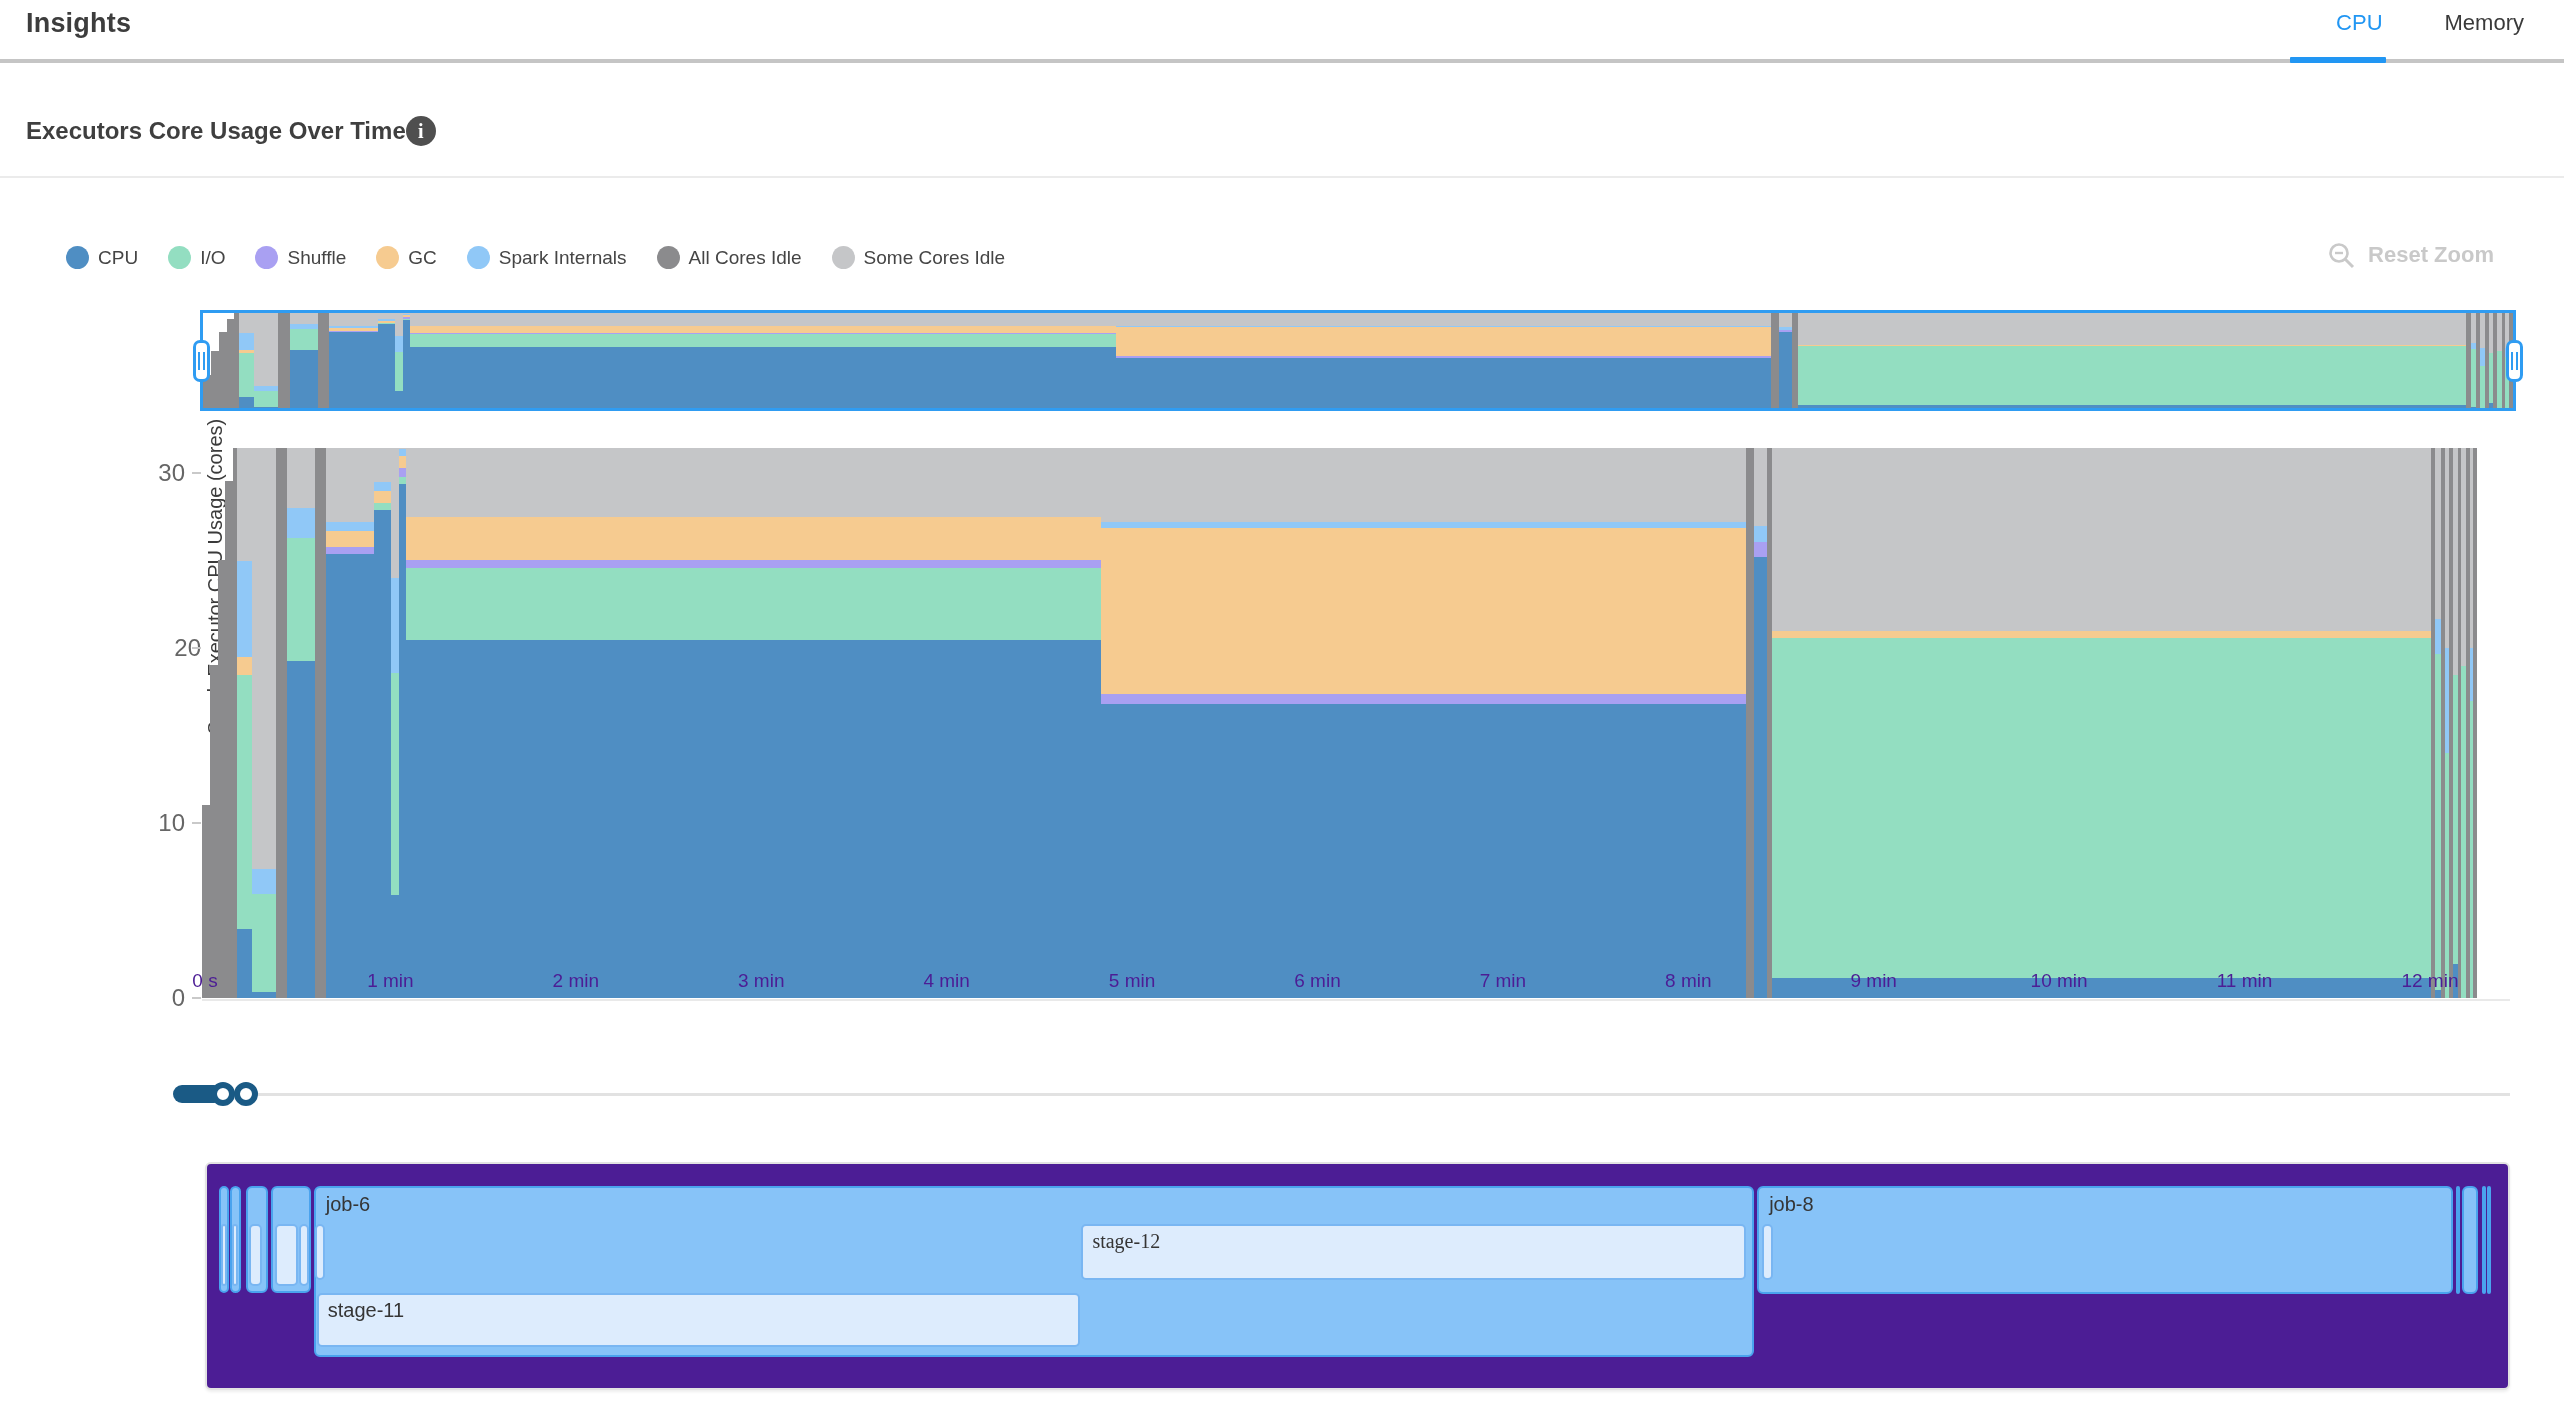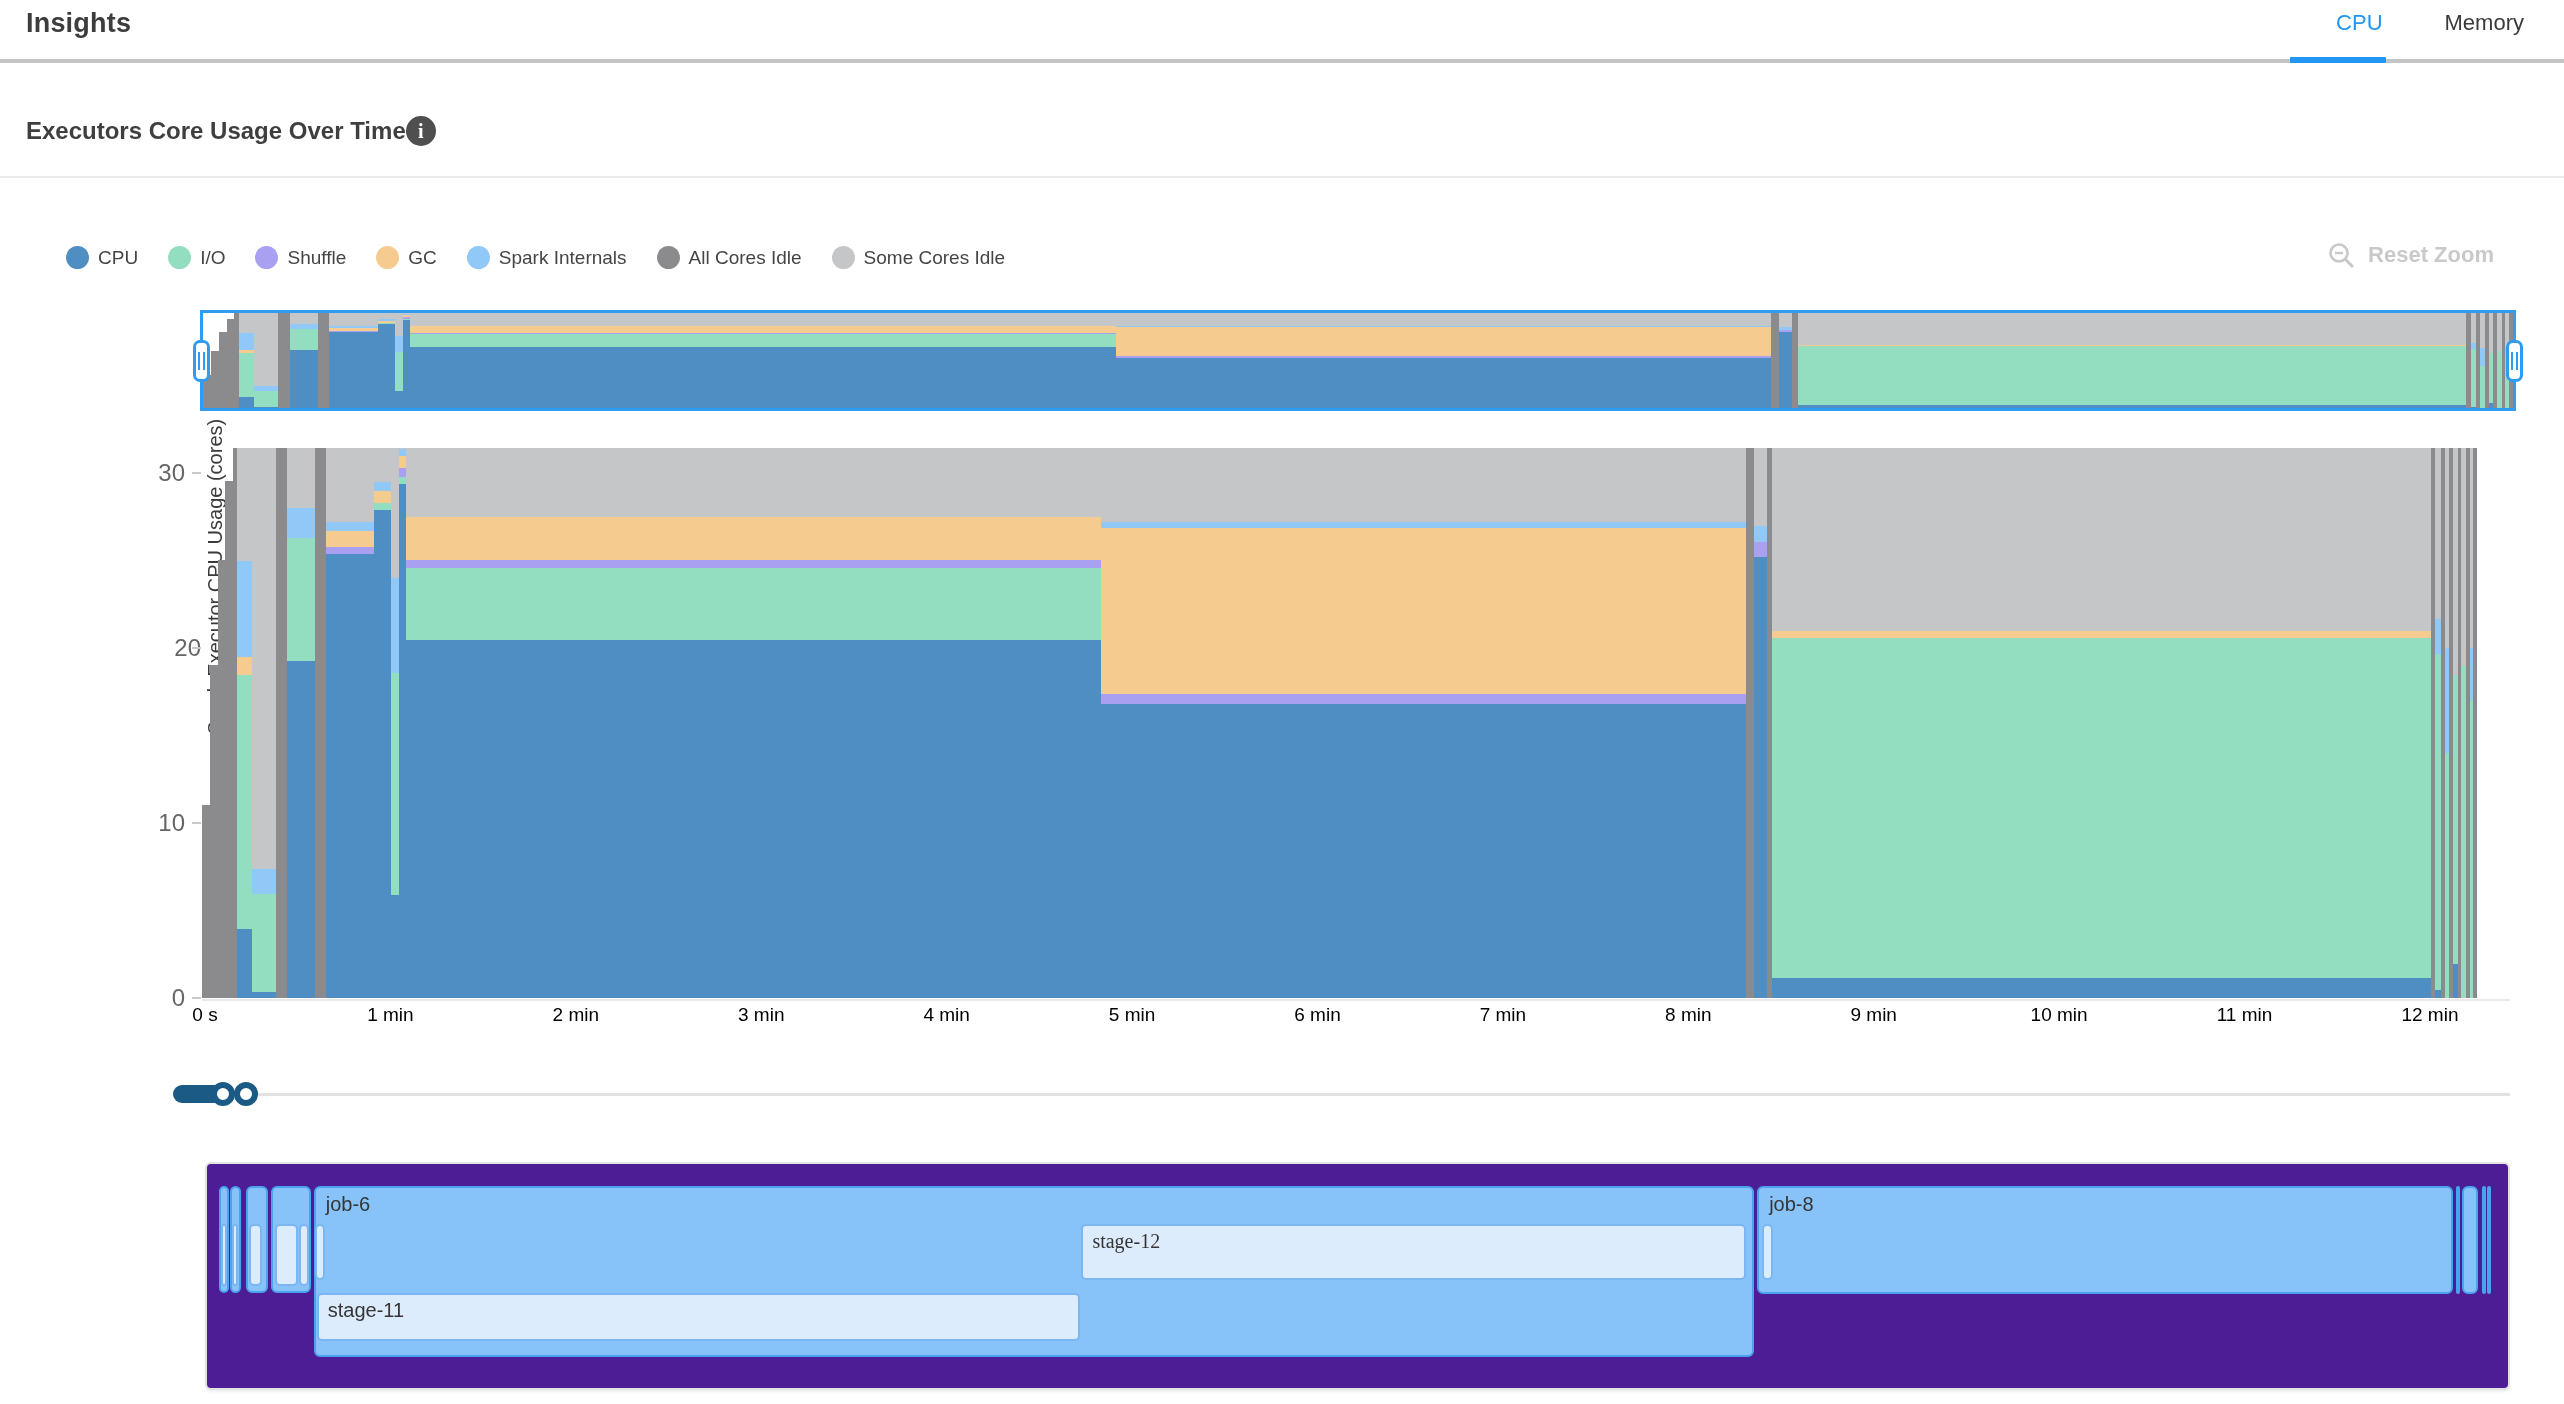--- a/index.html
+++ b/index.html
@@ -29,21 +29,21 @@
   .nav-handle{position:absolute;top:50%;width:17px;height:42px;margin-top:-21px;background:#fff;border:3px solid #2f9cf2;
     border-radius:7px;box-sizing:border-box;display:flex;align-items:center;justify-content:center;gap:3px;z-index:3;}
   .nav-handle i{display:block;width:2px;height:18px;background:#2f9cf2;}
   .nav-handle.left{left:-10px;}
   .nav-handle.right{right:-10px;}
   
   .main-chart-svg{left:202px;top:448px;width:2275px;height:550px;}
   .axis-baseline{left:202px;top:999px;width:2308px;height:2px;background:#e9e9e9;}
   .y-label{position:absolute;width:60px;text-align:right;font-size:24px;color:#666;transform:translateY(-50%);}
   .y-tick{position:absolute;width:9px;height:2px;background:#c9c9c9;}
-  .x-label{position:absolute;top:1004px;transform:translateX(-50%);font-size:19px;color:#000000;white-space:nowrap;}
+  .x-label{position:absolute;top:970px;transform:translateX(-50%);font-size:19px;color:#4c1d95;white-space:nowrap;}
   .y-axis-title{left:58px;top:723px;transform:rotate(-90deg) translateX(50%);transform-origin:center;
     font-size:20px;color:#3b3b3b;white-space:nowrap;}
   
   .slider-track{left:240px;top:1093px;width:2270px;height:3px;background:#e2e2e2;}
   .slider-pill{left:173px;top:1085px;width:50px;height:18px;border-radius:9px;background:#1a5a85;}
   .slider-ring{position:absolute;width:24px;height:24px;border-radius:50%;background:#fff;border:6px solid #1a5a85;box-sizing:border-box;top:1082px;}
   
   .timeline-panel{left:205px;top:1162px;width:2305px;height:228px;background:#4c1d95;border:2px solid #e2e2e2;
     border-radius:6px;box-sizing:border-box;box-shadow:0 2px 3px rgba(0,0,0,0.07);}
   .job{position:absolute;top:22px;background:#87c3f8;border:2px solid #4aa3ee;border-radius:6px;box-sizing:border-box;
@@ -332,21 +332,21 @@
       <div class="job" style="left: 2.78%; width: 1.74%; height: 107px;"></div>
       <div class="stage" style="left: 2.95%; width: 1%; top: 60px; height: 62px;"></div>
       <div class="stage" style="left: 3.99%; width: 0.43%; top: 60px; height: 62px;"></div>
       <div class="job" style="left: 4.64%; width: 62.6%; height: 171px;">
         <span class="job-label">job-6</span>
       </div>
       <div class="stage" style="left: 4.71%; width: 0.43%; top: 60px; height: 56px;"></div>
       <div class="stage" style="left: 38%; width: 28.89%; top: 60px; height: 56px; font-family: Liberation Serif, serif;">
         <span class="stage-label">stage-12</span>
       </div>
-      <div class="stage" style="left: 4.77%; width: 33.19%; top: 129px; height: 48px;">
+      <div class="stage" style="left: 4.77%; width: 33.19%; top: 129px; height: 54px;">
         <span class="stage-label">stage-11</span>
       </div>
       <div class="job" style="left: 67.37%; width: 30.24%; height: 108px;">
         <span class="job-label">job-8</span>
       </div>
       <div class="stage" style="left: 67.59%; width: 0.48%; top: 60px; height: 56px;"></div>
       <div class="job" style="left: 97.74%; width: 0.17%; height: 108px;"></div>
       <div class="job" style="left: 98%; width: 0.69%; height: 108px;"></div>
       <div class="job" style="left: 98.87%; width: 0.13%; height: 108px;"></div>
       <div class="job" style="left: 99.09%; width: 0.13%; height: 108px;"></div>

